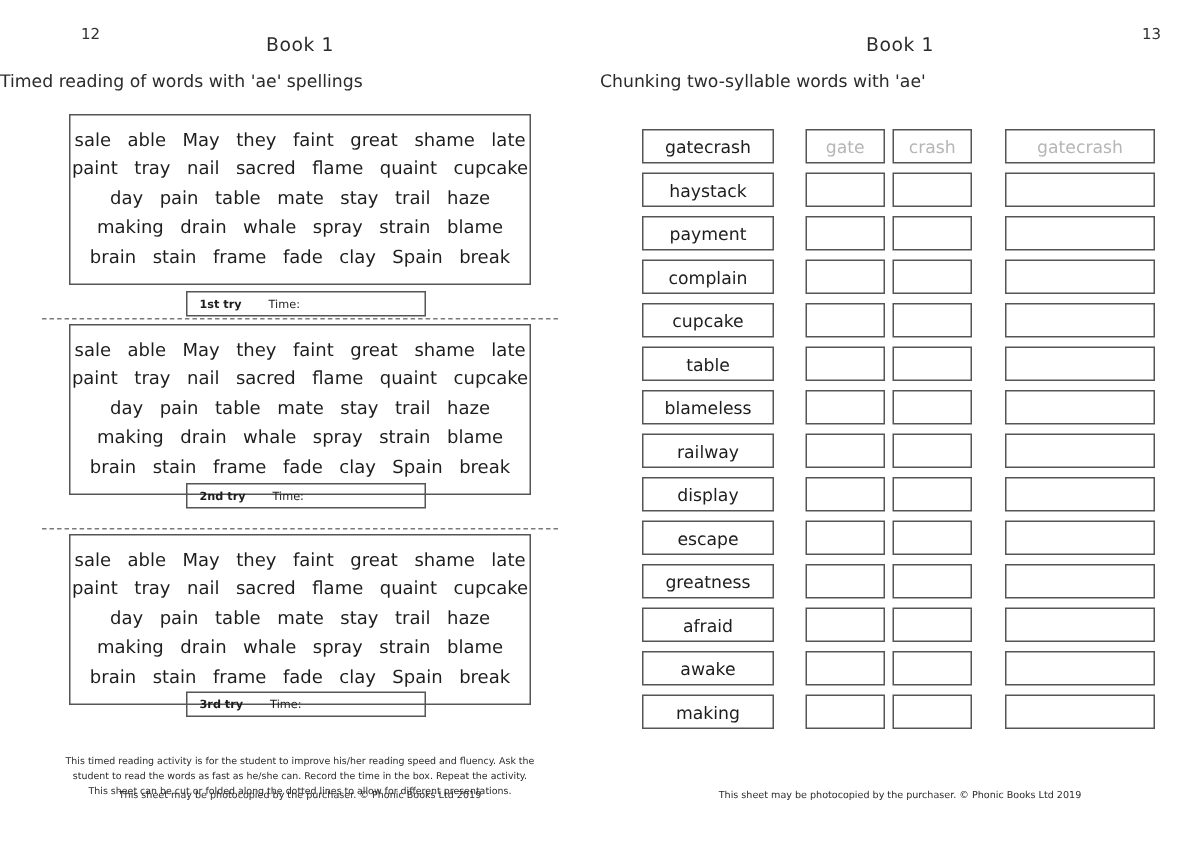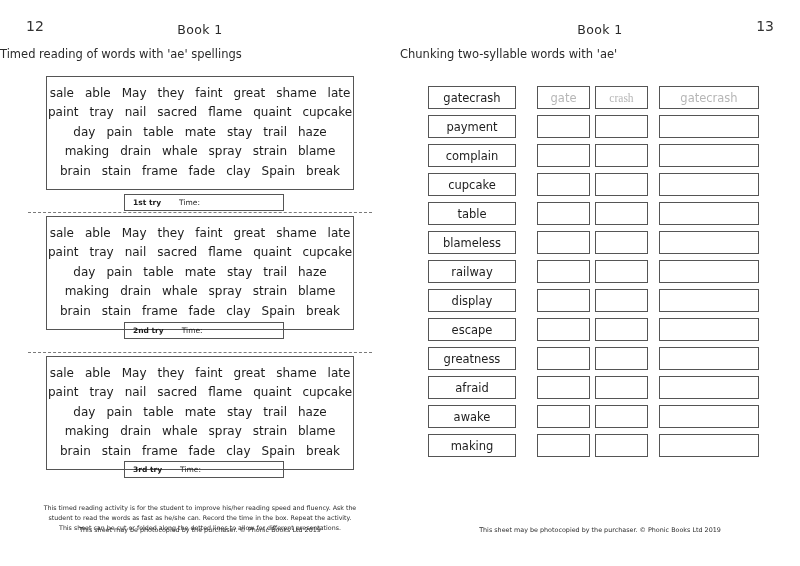--- a/index.html
+++ b/index.html
@@ -26,23 +26,24 @@
     height: 566px;
     box-sizing: border-box;
     background: #fff;
   }
   .page-left { padding: 0; }
   .page-right { padding: 0; }
 
   .folio {
     position: absolute;
     top: 18px;
-    font-size: 14px;
+    font-size: 10px;
     color: #333;
     font-family: "DejaVu Sans", sans-serif;
+    margin-left: 28px;
   }
   .folio-left { left: 26px; }
   .folio-right { right: 26px; }
 
   .book-title {
     position: absolute;
     top: 22px;
     width: 100%;
     text-align: center;
     font-size: 12.5px;
@@ -144,21 +145,21 @@
     height: 23px;
     background: #fff;
     display: flex;
     align-items: center;
     justify-content: center;
     font-size: 11.5px;
     color: #1d1d1d;
   }
   .cell-word { width: 88px; margin-right: 21px; }
   .cell-syl { width: 53px; margin-right: 5px; }
-  .cell-syl2 { width: 53px; margin-right: 11px; font-family: Liberation Serif, serif; }
+  .cell-syl2 { width: 53px; margin-right: 22px; }
   .cell-whole { width: 100px; }
   .faint { color: #b6b6b6; }
 
   .right-footnote {
     position: absolute;
     left: 20px;
     width: 360px;
     text-align: center;
     font-size: 6.4px;
     line-height: 1.6;
@@ -350,20 +351,26 @@
 
     <div class="chunk-table">
 
       <div class="chunk-row">
         <div class="cell cell-word">gatecrash</div>
         <div class="cell cell-syl faint">gate</div>
         <div class="cell cell-syl2 faint">crash</div>
         <div class="cell cell-whole faint">gatecrash</div>
       </div>
 
+      <div class="chunk-row">
+        <div class="cell cell-word">haystack</div>
+        <div class="cell cell-syl"></div>
+        <div class="cell cell-syl2"></div>
+        <div class="cell cell-whole"></div>
+      </div>
 
       <div class="chunk-row">
         <div class="cell cell-word">payment</div>
         <div class="cell cell-syl"></div>
         <div class="cell cell-syl2"></div>
         <div class="cell cell-whole"></div>
       </div>
 
       <div class="chunk-row">
         <div class="cell cell-word">complain</div>

